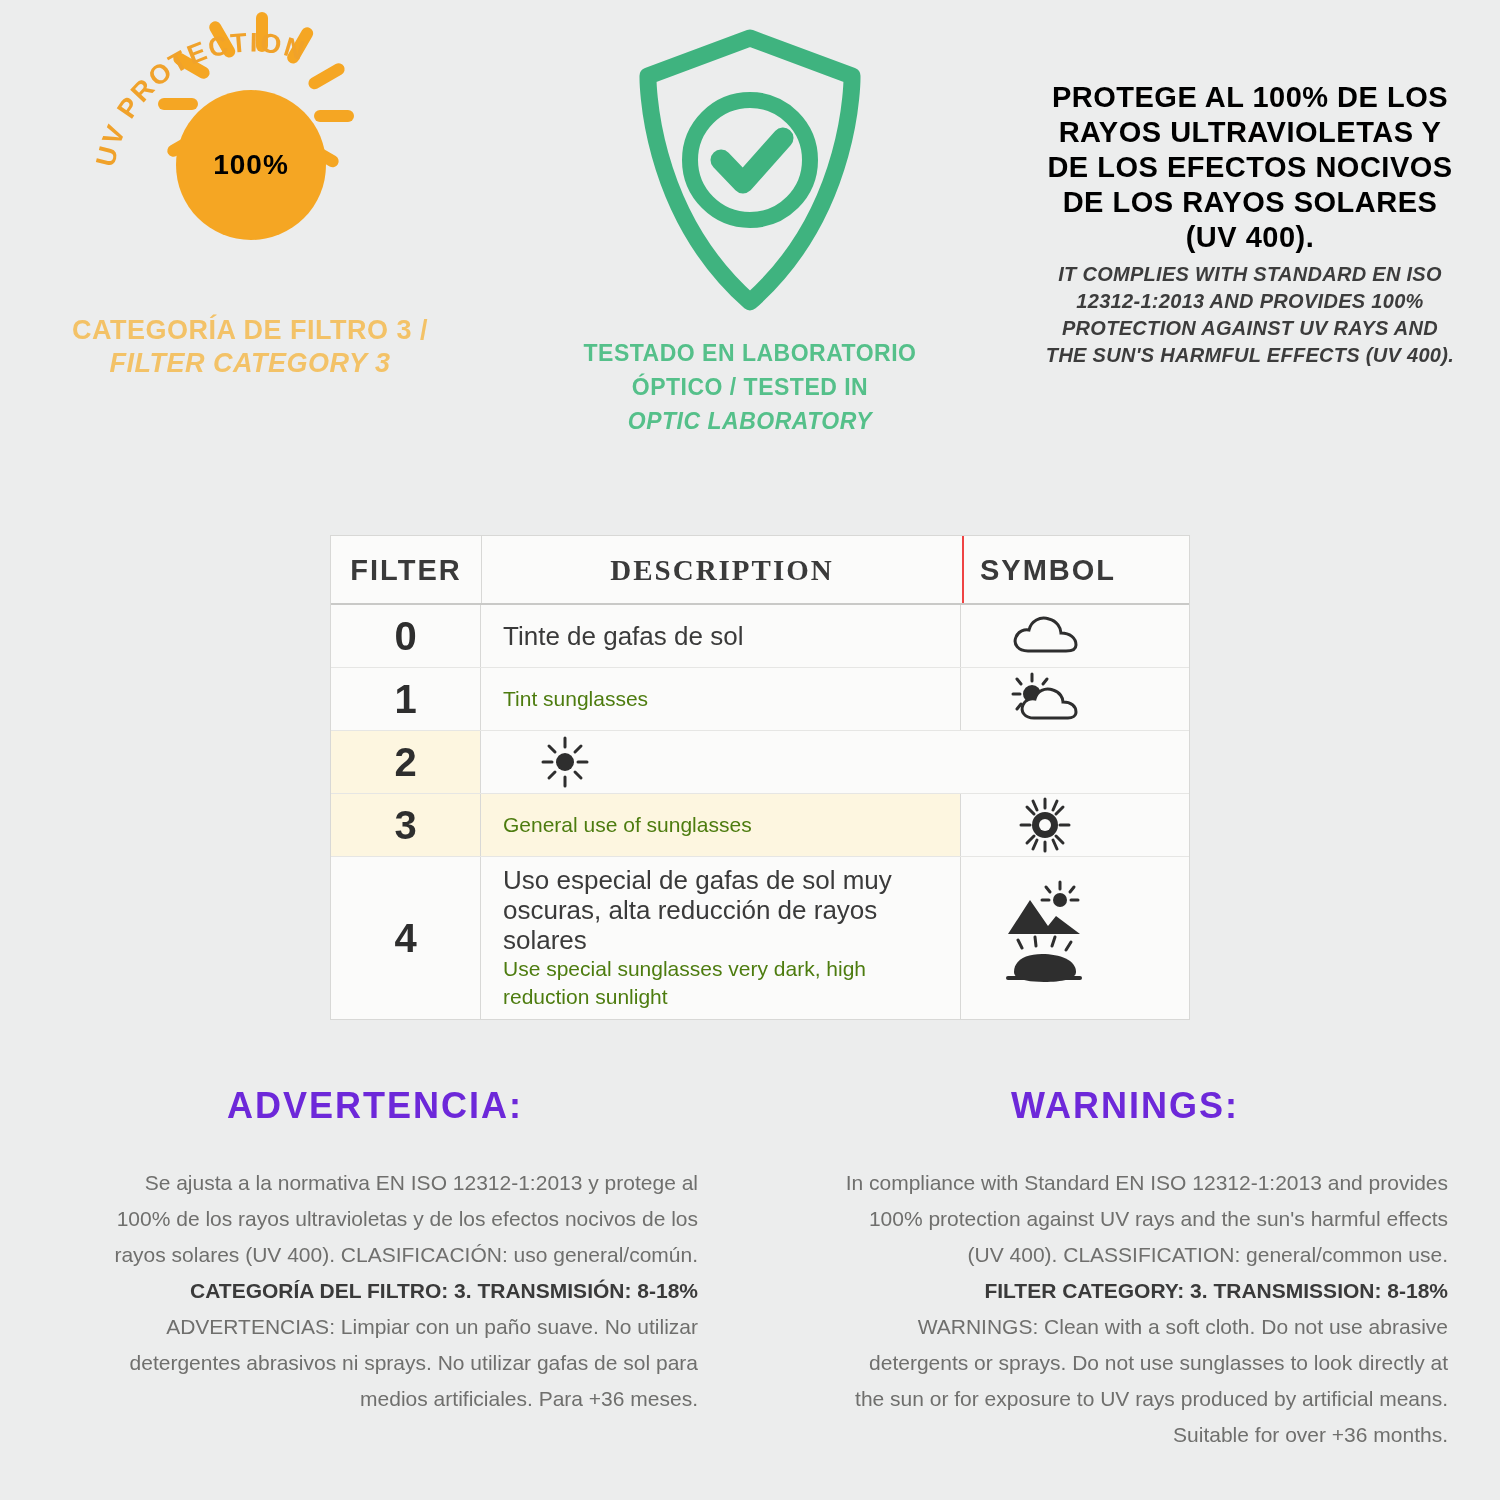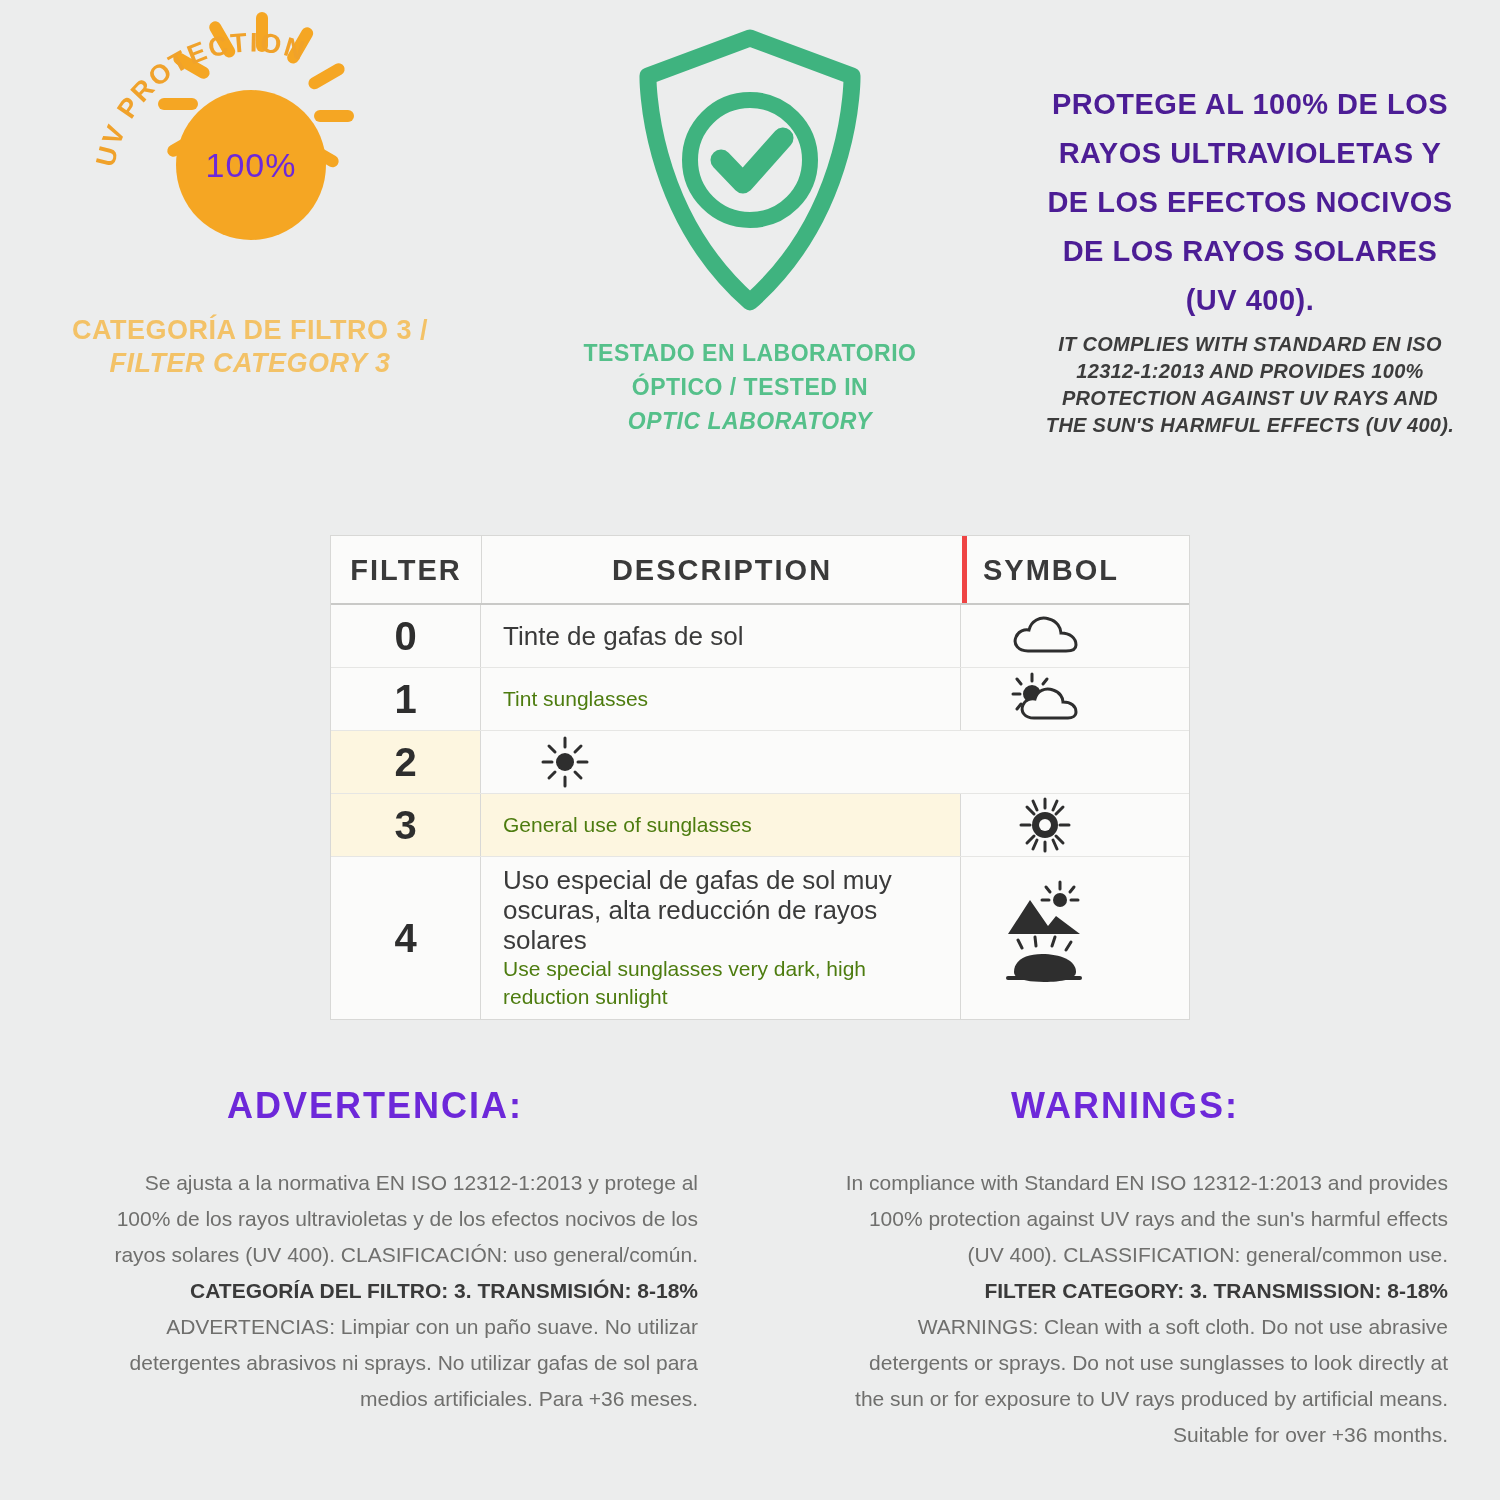--- a/index.html
+++ b/index.html
@@ -53,23 +53,23 @@
     width: 150px;
     height: 150px;
     border-radius: 50%;
     background: #f5a623;
   }
   .sun-core-inner {
     position: absolute;
     left: 50%;
     top: 50%;
     transform: translate(-50%, -50%);
-    color: #6d28d9;
-    font-size: 34px;
-    font-weight: normal;
+    color: #000000;
+    font-size: 28px;
+    font-weight: bold;
     letter-spacing: 1px;
   }
   .ray {
     position: absolute;
     left: 50%;
     top: 50%;
     width: 12px;
     height: 40px;
     background: #f5a623;
     border-radius: 6px;
@@ -124,24 +124,24 @@
 
   
   .right-text {
     position: absolute;
     left: 1040px;
     top: 80px;
     width: 420px;
     text-align: center;
   }
   .right-text .es {
-    color: #4c1d95;
+    color: #000000;
     font-weight: bold;
     font-size: 29px;
-    line-height: 49px;
+    line-height: 35px;
     letter-spacing: 0.5px;
   }
   .right-text .en {
     margin-top: 6px;
     color: #3c3c3c;
     font-weight: bold;
     font-style: italic;
     font-size: 20px;
     line-height: 27px;
     letter-spacing: 0.3px;
@@ -164,21 +164,21 @@
   }
   .ft-head > div {
     font-weight: bold;
     font-size: 29px;
     color: #3a3a3a;
     letter-spacing: 2px;
     text-align: center;
     padding: 18px 0 16px;
   }
   .col-filter { width: 150px; border-right: 1px solid #d8d8d6; }
-  .col-desc   { width: 480px; border-right: 5px solid #ef4444; }
+  .col-desc   { width: 480px; border-right: 2px solid #ef4444; font-family: Liberation Serif, serif; }
   .col-symbol { width: 168px; }
 
   .ft-body {
     position: relative;
   }
   .ft-row {
     display: flex;
     align-items: stretch;
     border-bottom: 1px solid #e6e6e4;
     min-height: 60px;

